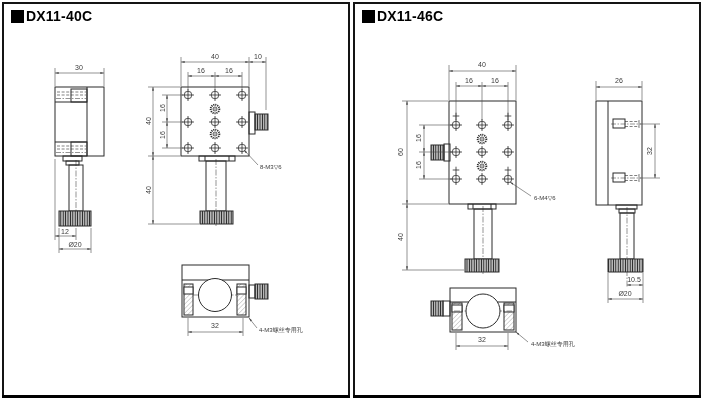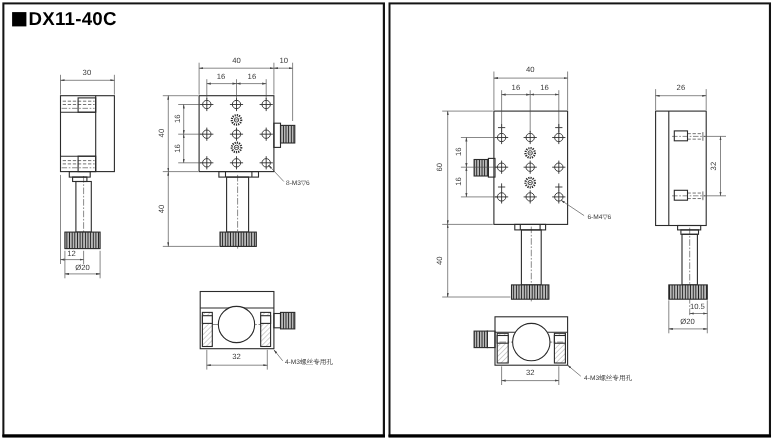--- a/index.html
+++ b/index.html
@@ -6,21 +6,21 @@
   body{
     width:703px;height:400px;position:relative;background:#ffffff;
     font-family:"Liberation Sans",sans-serif;overflow:hidden;
   }
   .panel{position:absolute;top:2px;width:348px;height:396px;}
   #panel-left{left:2px;}
   #panel-right{left:353px;}
   svg.draw{position:absolute;left:0;top:0;}
   .title{position:absolute;left:9px;top:7px;display:flex;align-items:center;gap:2px;}
   .title .sq{width:13px;height:13px;background:#000;flex:0 0 auto;}
-  .title .txt{font-size:17px;font-weight:bold;color:#000;letter-spacing:.2px;line-height:1;}
+  .title .txt{font-size:14px;font-weight:bold;color:#000;letter-spacing:.2px;line-height:1;}
   .dim{
     position:absolute;font-size:7px;color:#3a3a3a;line-height:1;
     transform:translate(-50%,-50%);white-space:nowrap;
   }
   .dim.v{transform:translate(-50%,-50%) rotate(-90deg);}
   .note{
     position:absolute;font-size:6px;color:#3a3a3a;line-height:1;
     transform:translateY(-50%);white-space:nowrap;
   }
 </style>
@@ -307,20 +307,24 @@
         <line x1="287" y1="176" x2="307" y2="176"></line>
       <line x1="302" y1="122" x2="302" y2="176" marker-start="url(#Ra)" marker-end="url(#Ra)"></line>
       <line x1="290" y1="271" x2="290" y2="287"></line>
       <line x1="274" y1="283" x2="290" y2="283" marker-start="url(#Ra)" marker-end="url(#Ra)"></line>
       <line x1="255" y1="271" x2="255" y2="301"></line>
         <line x1="290" y1="287" x2="290" y2="301"></line>
       <line x1="255" y1="297" x2="290" y2="297" marker-start="url(#Ra)" marker-end="url(#Ra)"></line>
     </g>
   </svg>
 
+  <div class="title">
+    <span class="sq"></span>
+    <span class="txt">DX11-46C</span>
+  </div>
 
   <span class="dim" style="left:129px;top:62px">40</span>
   <span class="dim" style="left:116px;top:78px">16</span>
   <span class="dim" style="left:142px;top:78px">16</span>
   <span class="dim v" style="left:47px;top:150px">60</span>
   <span class="dim v" style="left:65px;top:136px">16</span>
   <span class="dim v" style="left:65px;top:163px">16</span>
   <span class="dim v" style="left:47px;top:235px">40</span>
   <span class="note" style="left:181px;top:196px">6-M4▽6</span>
   <span class="dim" style="left:129px;top:337px">32</span>

